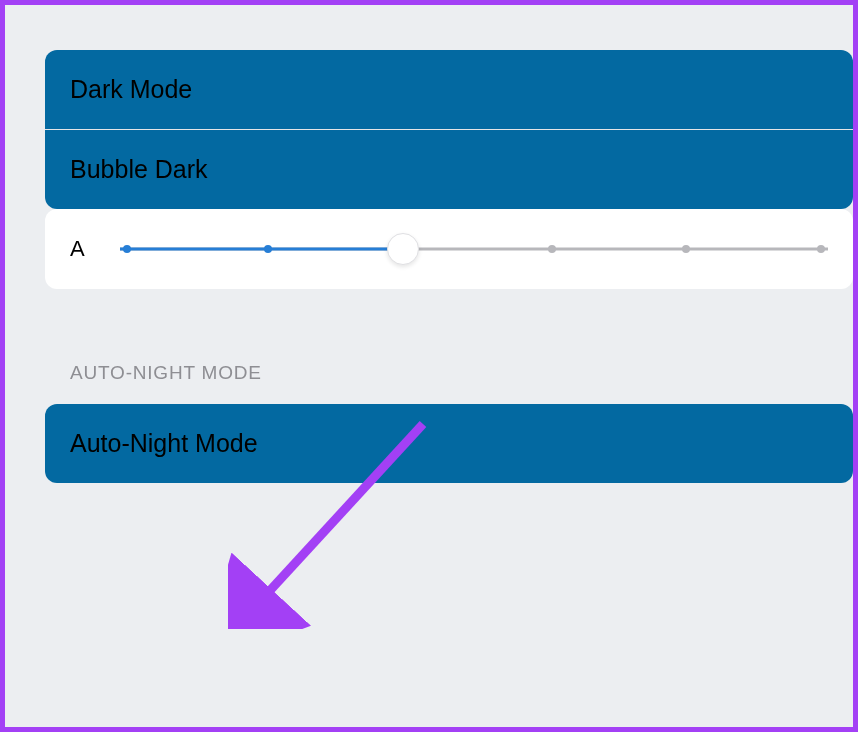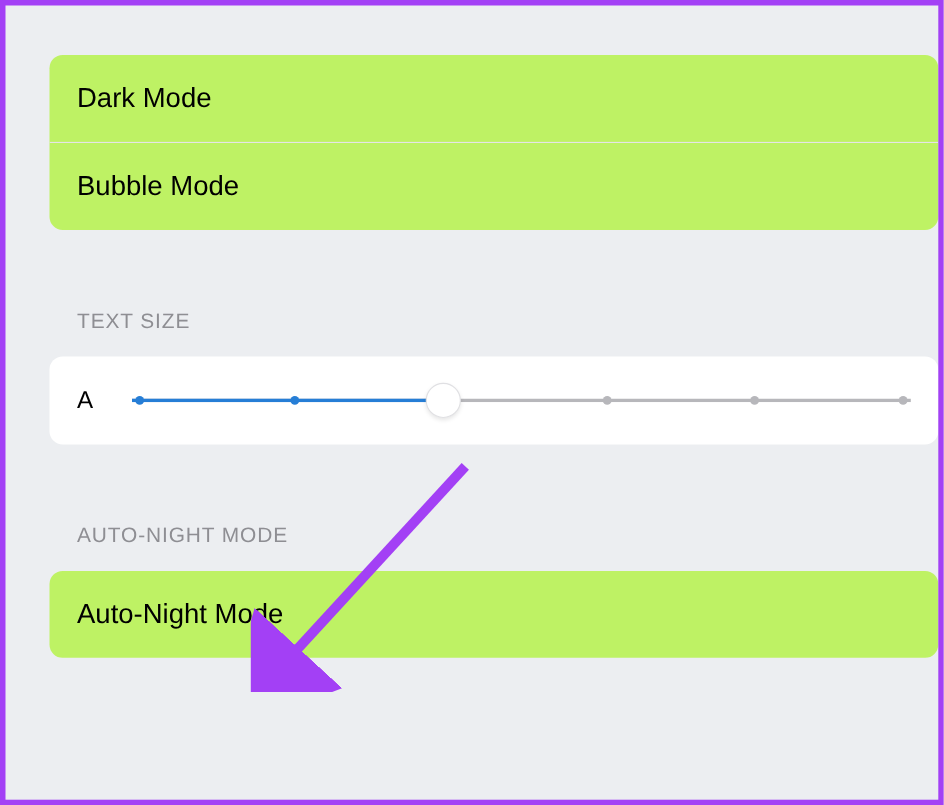--- a/index.html
+++ b/index.html
@@ -27,21 +27,21 @@
       pointer-events: none;
       z-index: 100;
     }
     
     .content {
       padding: 5px;
       height: 100%;
     }
     
     .section-group {
-      background: #bef264;
+      background: #0369a1;
       border-radius: 12px;
       margin: 22px 0 0 40px;
       overflow: hidden;
     }
     
     .section-group.first {
       margin-top: 45px;
     }
     
     .row {
@@ -145,25 +145,24 @@
 </head>
 <body>
 
 <div class="content">
 
   <div class="section-group first">
     <div class="row">
       <span>Dark Mode</span>
     </div>
     <div class="row">
-      <span>Bubble Mode</span>
+      <span>Bubble Dark</span>
     </div>
   </div>
 
-  <div class="section-header">TEXT SIZE</div>
 
   <div class="slider-container">
     <span class="slider-label-small">A</span>
     <div class="slider-track-container">
       <div class="slider-track"></div>
       <div class="slider-track-filled"></div>
       <div class="slider-tick filled" style="left:1%"></div>
       <div class="slider-tick filled" style="left:21%"></div>
       <div class="slider-tick filled" style="left:40%"></div>
       <div class="slider-tick unfilled" style="left:61%"></div>

